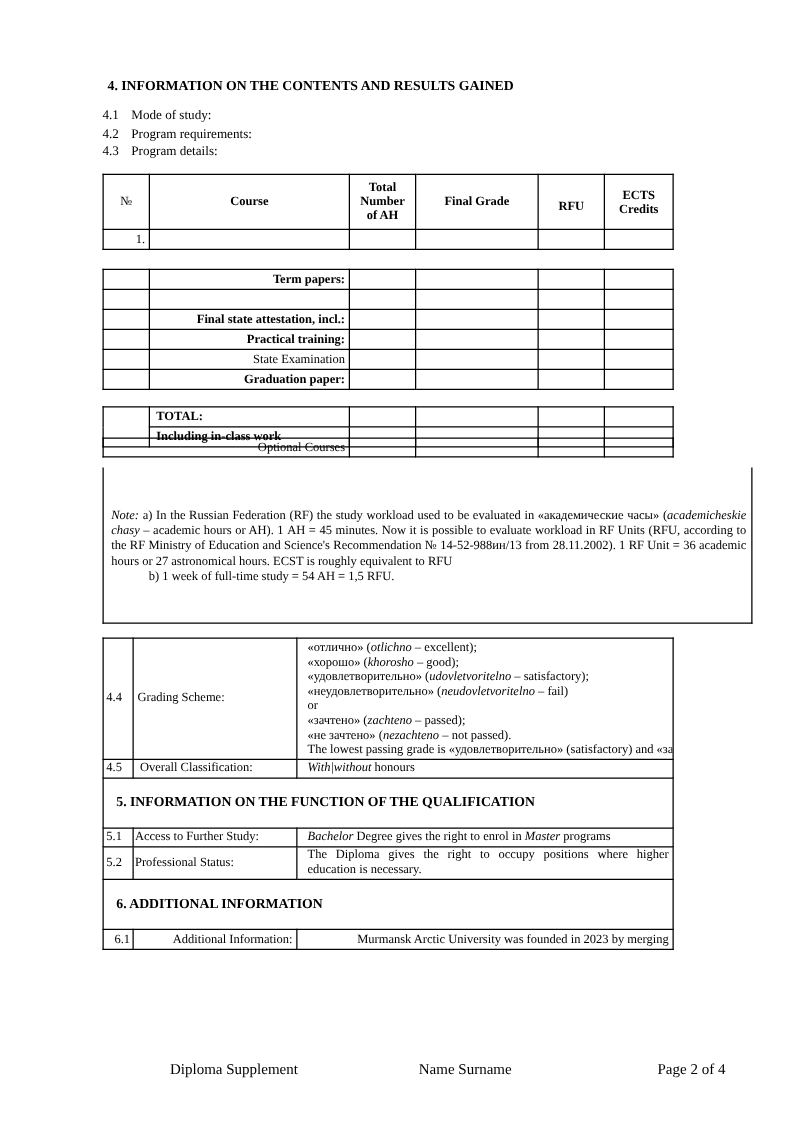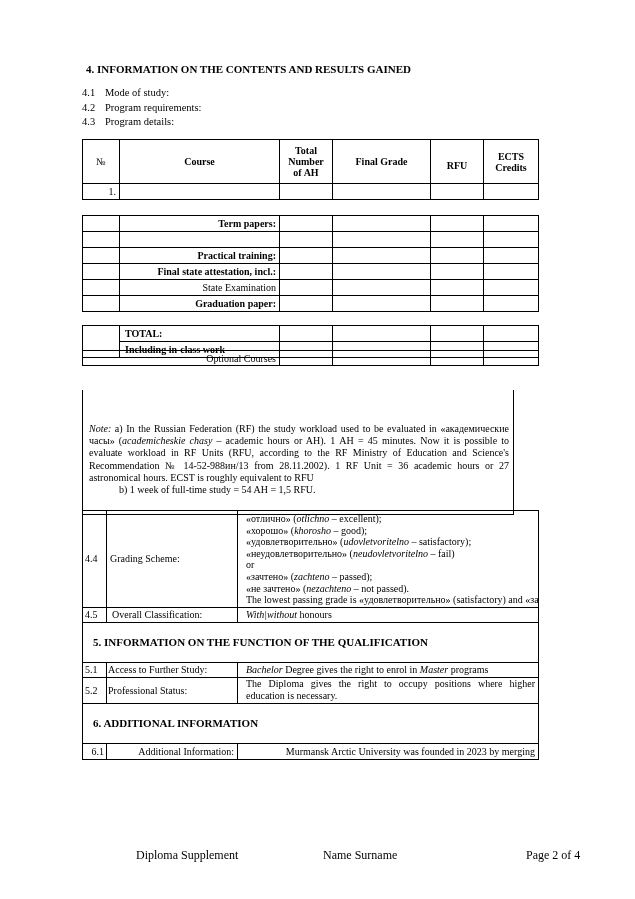--- a/index.html
+++ b/index.html
@@ -7,21 +7,21 @@
          font-family:"Liberation Serif", "DejaVu Serif", serif; color:#000; }
   .abs { position:absolute; }
   .h-title { left:86px; top:63px; font-size:11px; font-weight:bold; }
   .sub { left:82px; font-size:10.5px; }
   .sub .n { display:inline-block; width:23px; }
   table { border-collapse:collapse; position:absolute; table-layout:fixed; }
   td, th { border:1px solid #000; padding:0 3px; font-size:10px; line-height:11px; vertical-align:middle; overflow:hidden; }
   th { font-weight:bold; text-align:center; }
   .r { text-align:right; }
   .b { font-weight:bold; }
-  .note-box { position:absolute; left:82px; top:390px; width:432px; height:125px; border:1px solid #000; box-sizing:border-box; border-top:none; }
+  .note-box { position:absolute; left:82px; top:374px; width:520px; height:125px; border:1px solid #000; box-sizing:border-box; border-top:none; }
   .note { position:absolute; left:6px; right:4px; top:33px; font-size:10px; line-height:12.2px; text-align:justify; }
   .note .i { font-style:italic; }
   .note .b2 { display:block; padding-left:30px; }
   .grade td { font-size:10px; }
   .grade .list { line-height:11.6px; padding:2px 0 1px 8px; text-align:justify; }
   .grade .list div { white-space:nowrap; }
   .grade .para { white-space:normal; text-align:justify; padding-right:0; }
   .i { font-style:italic; }
   .sec-h td { font-weight:bold; font-size:11px; padding-left:10px; }
   .footer { top:848px; font-size:12px;margin-left:43px; }
@@ -84,29 +84,29 @@
   <tr style="height:16px;">
         <td></td>
         <td class="r"></td>
         <td></td>
         <td></td>
         <td></td>
         <td></td>
       </tr>
   <tr style="height:16px;">
         <td></td>
+        <td class="r b">Final state attestation, incl.:</td>
+        <td></td>
+        <td></td>
+        <td></td>
+        <td></td>
+      </tr>
+  <tr style="height:16px;">
+        <td></td>
         <td class="r b">Practical training:</td>
-        <td></td>
-        <td></td>
-        <td></td>
-        <td></td>
-      </tr>
-  <tr style="height:16px;">
-        <td></td>
-        <td class="r b">Final state attestation, incl.:</td>
         <td></td>
         <td></td>
         <td></td>
         <td></td>
       </tr>
   <tr style="height:16px;">
         <td></td>
         <td class="r">State Examination</td>
         <td></td>
         <td></td>
@@ -218,14 +218,14 @@
   </tr>
   <tr style="height:16px;text-align:right;">
     <td style="padding:0 2px;">6.1</td>
     <td style="padding-left:1px;">Additional Information:</td>
     <td style="padding-left:8px; white-space:nowrap;">Murmansk Arctic University was founded in 2023 by merging</td>
   </tr>
 </tbody>
   </table>
 
 <div class="abs footer" style="left:93px;">Diploma Supplement</div>
-<div class="abs footer" style="left:280px;">Name Surname</div>
+<div class="abs footer" style="left:292px;">Name Surname</div>
 <div class="abs footer" style="left:483px;">Page 2 of 4</div>
 
 </body></html>

